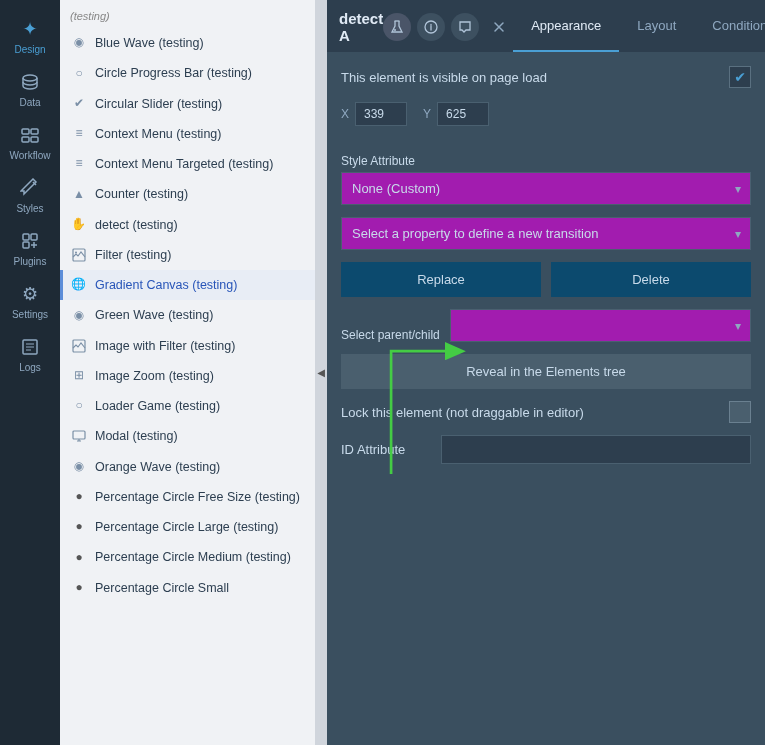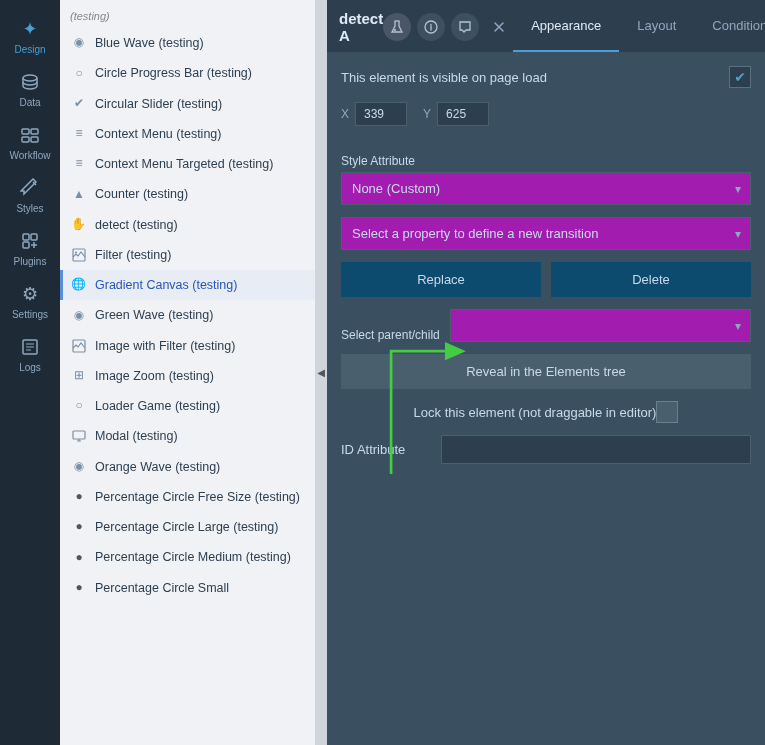--- a/index.html
+++ b/index.html
@@ -309,21 +309,21 @@
       font-size: 13px;
       cursor: pointer;
       font-weight: 500;
       text-align: center;
     }
 
     
     .lock-row {
       display: flex;
       align-items: center;
-      justify-content: center;
+      justify-content: space-between;
       color: #c8daea;
       font-size: 13px;
     }
     .lock-checkbox {
       width: 22px;
       height: 22px;
       background: #4a5f6e;
       border: 1px solid #6a8090;
       cursor: pointer;
     }

